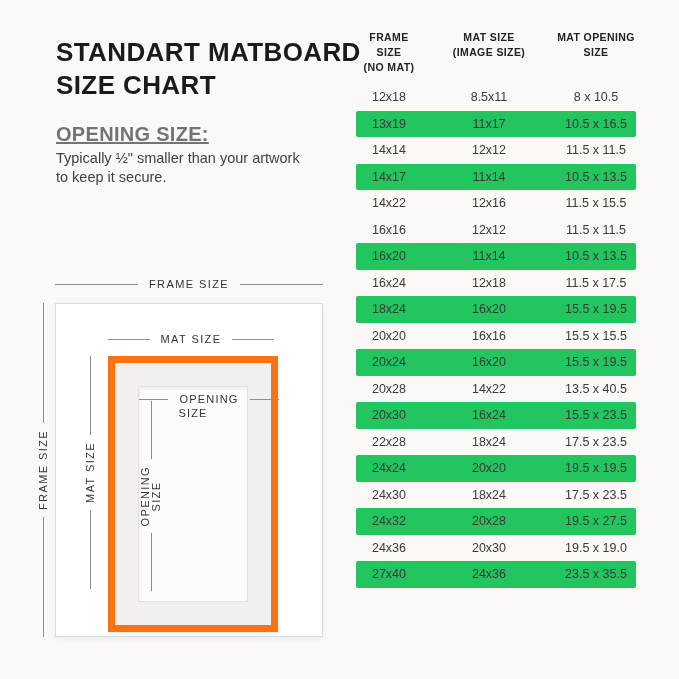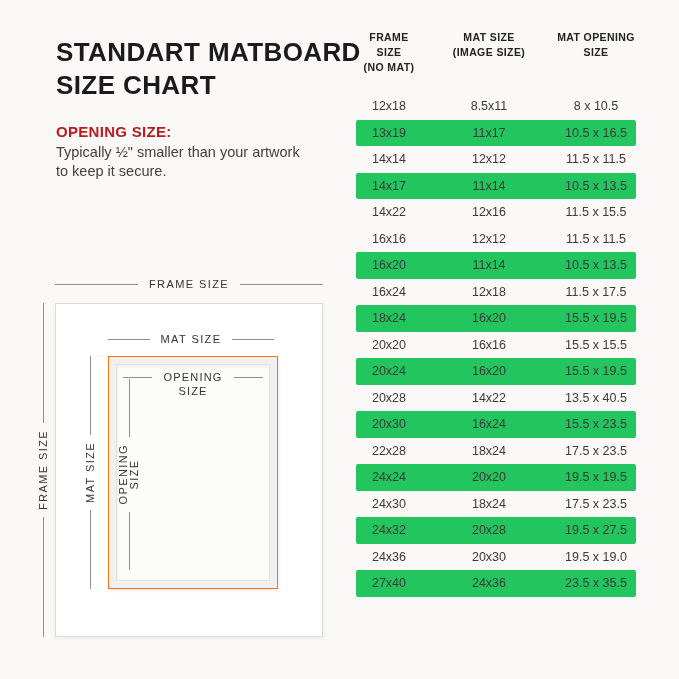--- a/index.html
+++ b/index.html
@@ -12,21 +12,21 @@
     position:relative;
   }
 
   
   .left-col { position:absolute; left:56px; top:36px; width:308px; }
   .page-title {
     font-size:26px; font-weight:700; letter-spacing:.4px;
     line-height:33px; white-space:pre-line; color:#1b1b1d;
   }
   .info-block { margin-top:21px; }
-  .info-heading { font-size:15px; font-weight:700; letter-spacing:.3px; color:#b91c1c; }
+  .info-heading { font-size:20px; font-weight:700; letter-spacing:.3px; color:#737373;text-decoration:underline; }
   .info-body {
     margin-top:3px; font-size:14.5px; line-height:19px;
     color:#414141; white-space:pre-line;
   }
 
   
   .diagram { position:absolute; left:40px; top:278px; width:290px; height:364px; }
 
   .h-measure { display:flex; align-items:center; gap:11px; }
   .hm-line { flex:1; height:1px; background:#8F8F8D; }
@@ -44,42 +44,42 @@
   .frame-v { left:-3px; top:25px; height:334px; }
   .frame-box {
     position:absolute; left:15px; top:25px; width:268px; height:334px;
     background:#FFFFFF; border:1px solid #DCDBD8;
     box-shadow:0 2px 5px rgba(0,0,0,0.05);
   }
 
   .mat-h { position:absolute; left:52px; top:29px; width:166px; }
   .mat-v { left:28px; top:52px; height:233px; }
   .mat-box {
-    position:absolute; left:52px; top:52px; width:170px; height:233px;
-    background:#F1F0EE; border:1px solid #f97316; padding:7px;
+    position:absolute; left:52px; top:52px; width:170px; height:276px;
+    background:#F1F0EE; border:7px solid #f97316; padding:23px;
     box-shadow:1px 2px 3px rgba(0,0,0,0.07);
   }
   .opening-area {
     position:relative; width:100%; height:100%;
     background:#FCFCFB; border:1px solid #E2E1DE;
     box-shadow:inset 1px 2px 3px rgba(0,0,0,0.06);
   }
   .opening-h { margin:6px auto 0 auto; width:140px; }
   .opening-h .hm-label { letter-spacing:1.2px; }
   .opening-size-line { text-align:center; font-size:11px; letter-spacing:1.2px; color:#333; margin-top:2px; }
   .opening-v { left:6px; top:14px; bottom:10px; height:auto; }
 
   
   .size-table { position:absolute; left:356px; top:30px; width:280px; }
   .thead { display:flex; height:30px; }
   .th {
     font-size:10.5px; font-weight:700; letter-spacing:.4px; color:#222;
     text-align:center; white-space:pre-line; line-height:15px;
   }
-  .tbody { margin-top:33px; }
+  .tbody { margin-top:24px; }
   .trow { display:flex; align-items:center; height:26.5px; border-radius:2px; }
   .trow.alt { background:#22c55e; }
   .tcell { font-size:12.5px; color:#3A3A3A; text-align:center; }
   .c0, .th.c0 { width:66px; }
   .c1, .th.c1 { width:134px; }
   .c2, .th.c2 { width:80px; }
 </style>
 </head>
 <body>
 

